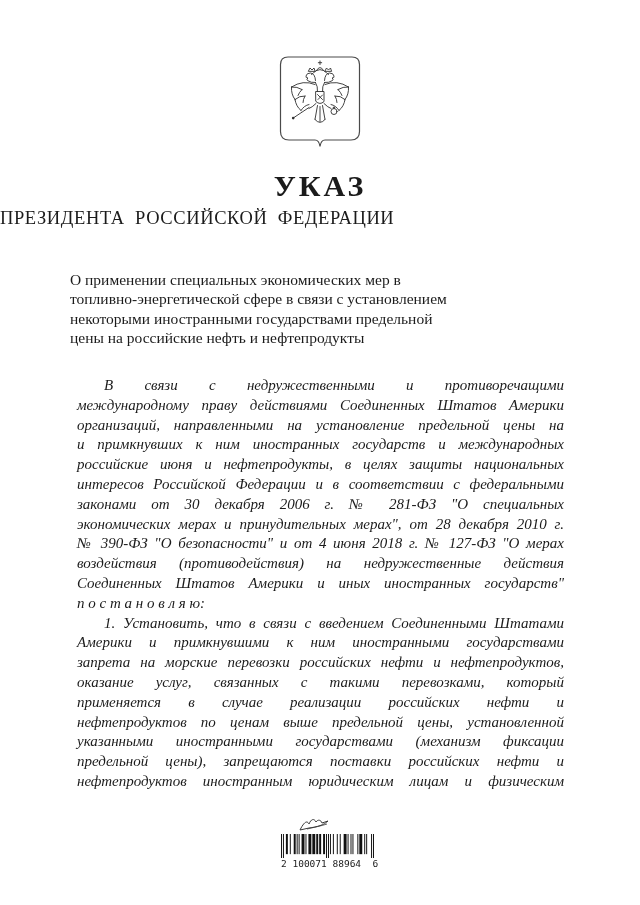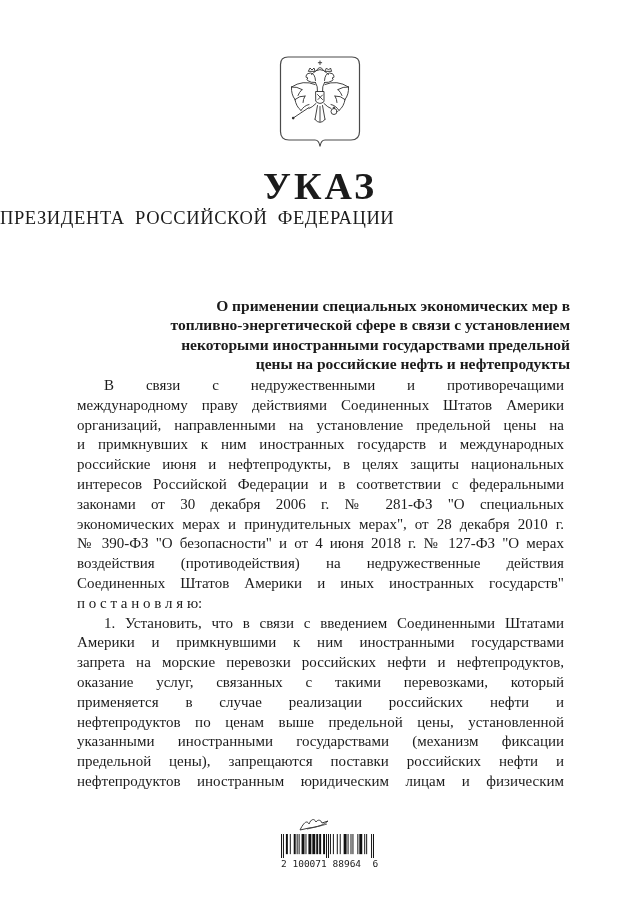--- a/index.html
+++ b/index.html
@@ -15,42 +15,42 @@
   }
   .emblem {
     position: absolute;
     left: 279px; top: 55px;
     width: 82px; height: 98px;
   }
   .doc-title {
     position: absolute;
     top: 170px; left: 0; right: 0;
     text-align: center;
-    font-size: 38px; line-height: 32px;
+    font-size: 30px; line-height: 32px;
     font-weight: bold;
     letter-spacing: 3px;
   }
   .doc-issuer {
     position: absolute;
     top: 206px; left: 0; right: 0;
     font-size: 18.5px; line-height: 24px;
     letter-spacing: 0.6px;
     word-spacing: 5px;
   }
   .doc-subject {
     position: absolute;
-    top: 296px; left: 70px; width: 500px;
-    font-weight: bold;
+    top: 270px; left: 70px; width: 500px;
+    font-weight: normal;
     font-size: 15.5px; line-height: 19.3px;
-    text-align: right;
+    text-align: left;
   }
   .doc-body {
     position: absolute;
     top: 376px; left: 77px; width: 487px;
-    font-size: 15px; line-height: 19.8px;
+    font-size: 15px; line-height: 19.8px; font-style: italic;
   }
   .bline { text-align: justify; text-align-last: justify; }
   .bline.indent { text-indent: 27px; }
   .bline.noj { text-align: center; text-align-last: left; }
   .paraph {
     position: absolute;
     left: 297px; top: 816px;
     width: 36px; height: 18px;
   }
   .barcode {

